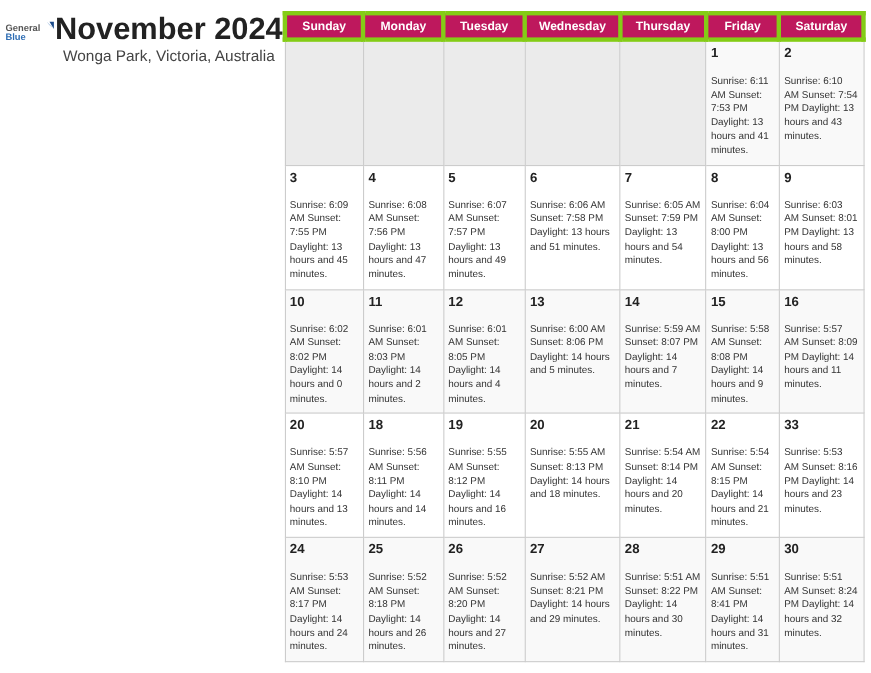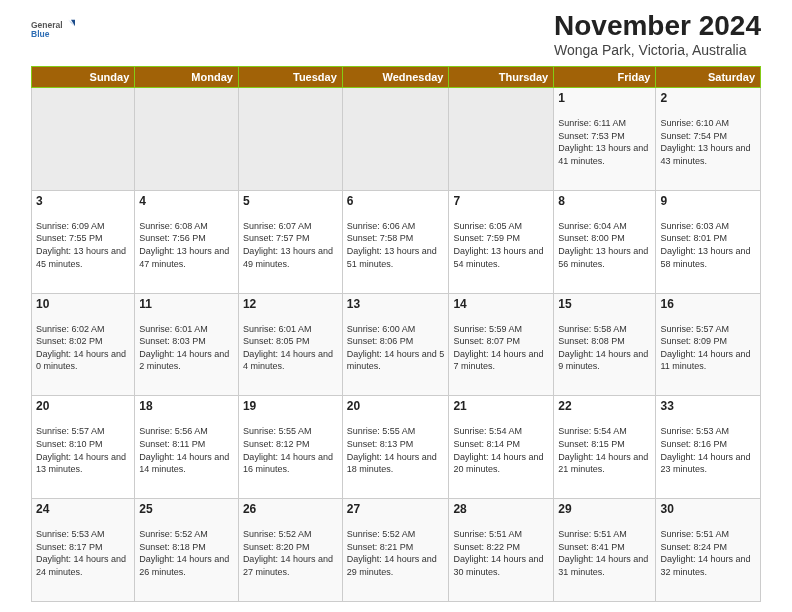--- a/index.html
+++ b/index.html
@@ -6,61 +6,61 @@
     body {
       font-family: Arial, sans-serif;
       background: #fff;
       width: 792px;
       height: 612px;
       overflow: hidden;
     }
     .page {
       width: 792px;
       height: 612px;
-      padding: 10px 31px;
+      padding: 10px 5px;
       display: flex;
-      flex-direction: column;
+      flex-direction: row;
     }
     .header {
       display: flex;
       align-items: flex-start;
       justify-content: space-between;
       margin-bottom: 8px;
     }
     .logo {
       display: flex;
       align-items: center;
       gap: 4px;
     }
     .title-block {
-      text-align: left;
+      text-align: center;
     }
     .title-block h1 {
       font-size: 28px;
       font-weight: bold;
       color: #222;
     }
     .title-block h2 {
       font-size: 14px;
       font-weight: normal;
       color: #444;
     }
     table {
       width: 100%;
       border-collapse: collapse;
       flex: 1;
     }
     thead th {
-      background: #a16207;
+      background: #be185d;
       color: #fff;
       font-size: 11px;
       font-weight: bold;
       padding: 4px 5px;
-      text-align: right;
-      border: 1px solid #84cc16;
+      text-align: center;
+      border: 4px solid #84cc16;
     }
     tbody td {
       border: 1px solid #ccc;
       vertical-align: top;
       padding: 3px 4px;
       font-size: 9.5px;
       color: #333;
       width: 113px;
       height: 88px;
       background: #fff;

